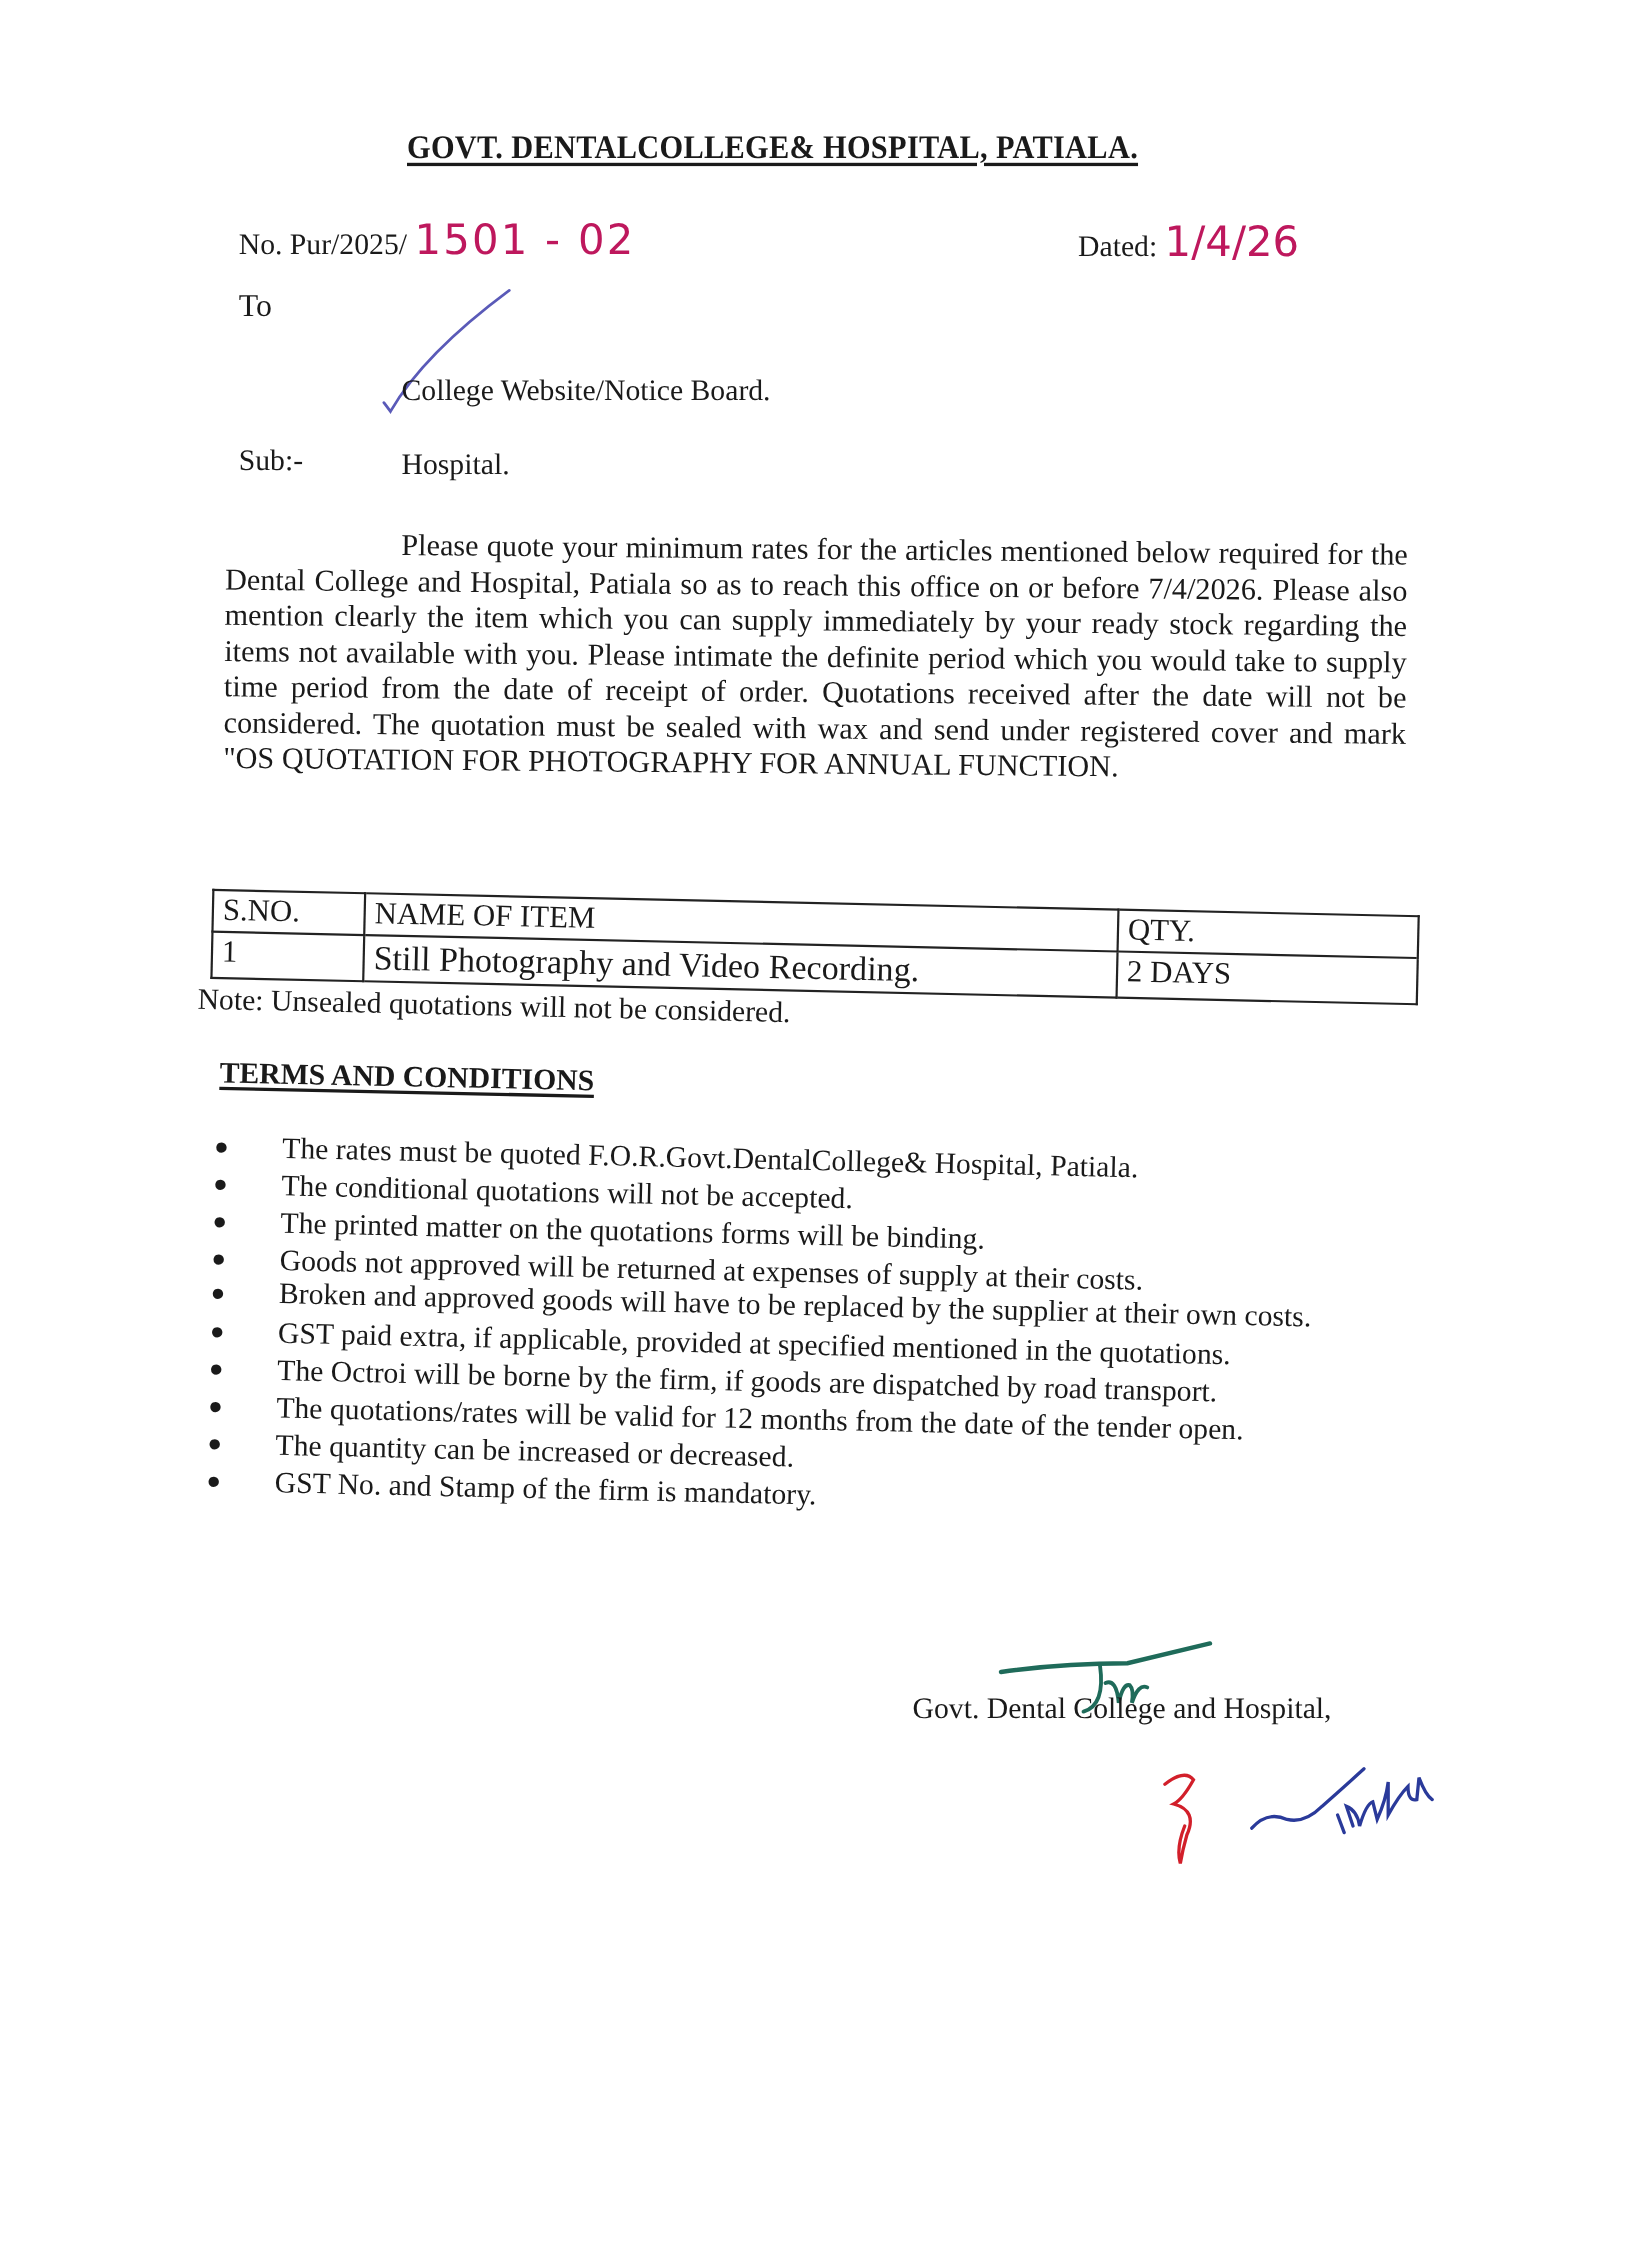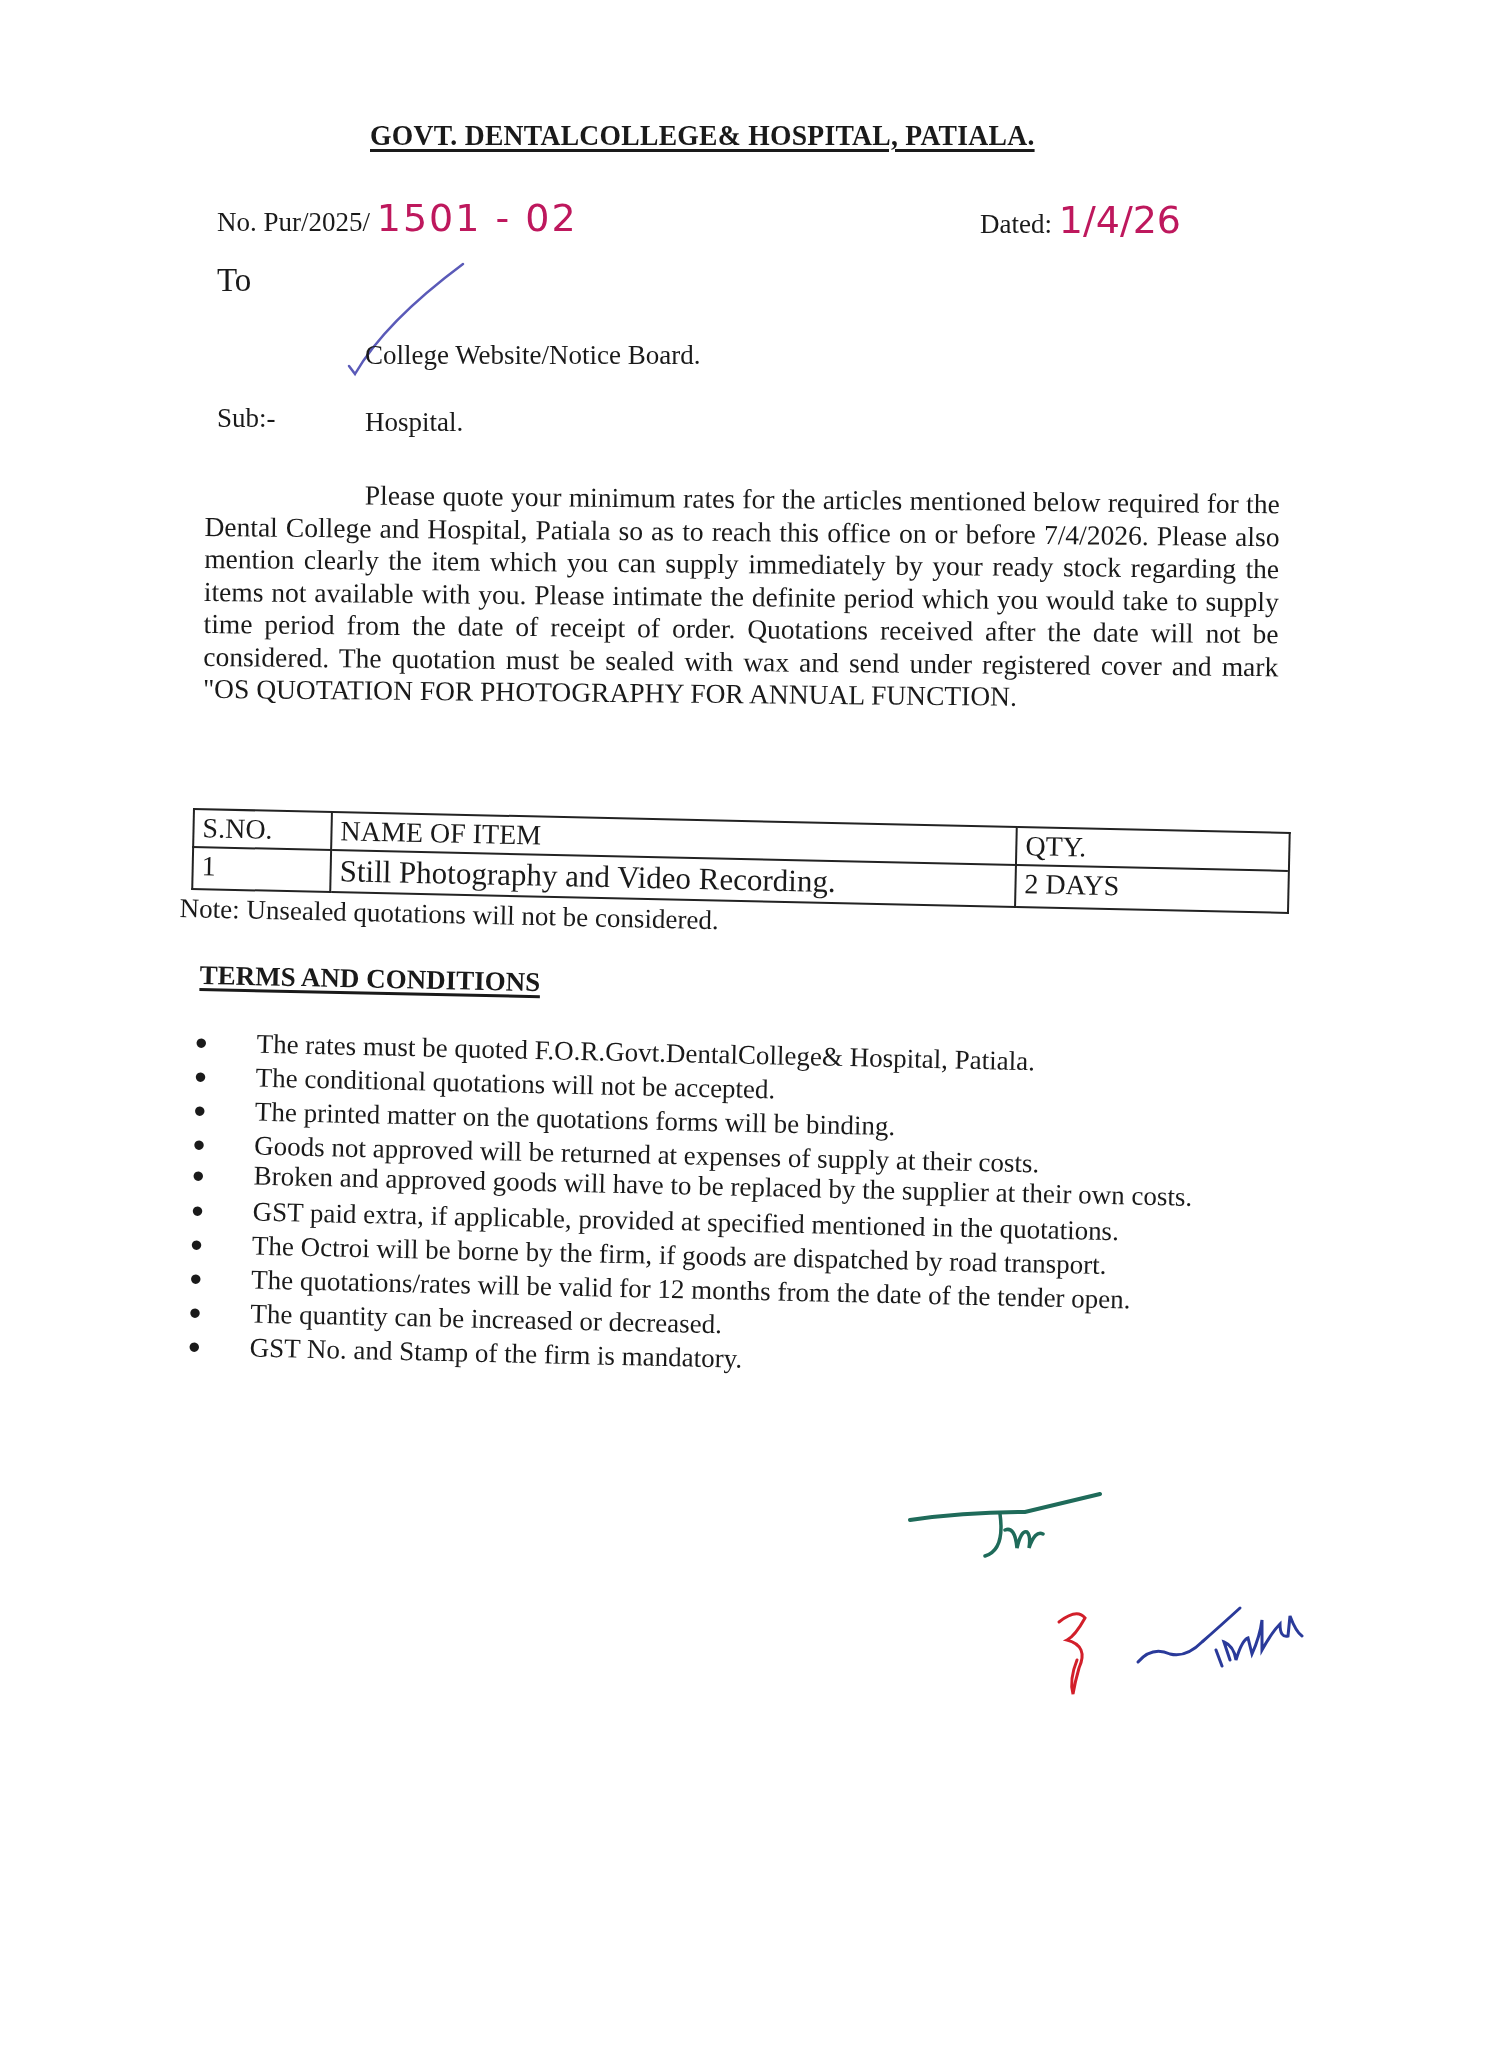--- a/index.html
+++ b/index.html
@@ -5,21 +5,21 @@
   html, body { margin: 0; padding: 0; background: #ffffff; }
   body { width: 1498px; height: 2048px; position: relative; overflow: hidden;
          font-family: "Liberation Serif", "DejaVu Serif", serif; color: #1a1a1a; }
   .abs { position: absolute; }
   .title { left: 370px; top: 118px; font-size: 30px; font-weight: bold; text-decoration: underline;
            text-decoration-thickness: 3px; text-underline-offset: 4px; letter-spacing: 0.3px;
            transform: scaleX(0.92); transform-origin: left; white-space: nowrap; }
   .ref { left: 217px; top: 196px; font-size: 27px; white-space: nowrap; }
   .hand { font-family: "DejaVu Sans", sans-serif; color: #be185d; font-size: 38px; font-weight: normal; }
   .dated { left: 980px; top: 198px; font-size: 27px; white-space: nowrap; }
-  .to { left: 217px; top: 262px; font-size: 33px; }
+  .to { left: 217px; top: 262px; font-size: 29px; }
   .recipient { left: 365px; top: 340px; font-size: 27px; white-space: nowrap; }
   .sub-label { left: 217px; top: 403px; font-size: 27px; }
   .sub-value { left: 365px; top: 407px; font-size: 27px; }
   .body-para { left: 205px; top: 478px; width: 1075px; font-size: 27.5px; line-height: 32.5px;
                text-align: justify; transform: rotate(0.55deg); transform-origin: left top; }
   .body-para .indent { display: inline-block; width: 160px; }
   .quote-table { left: 193px; top: 808px; width: 1098px; border-collapse: collapse;
                  transform: rotate(1.25deg); transform-origin: left top; font-size: 28px; }
   .quote-table td { border: 2px solid #222; padding: 2px 8px; vertical-align: top; }
   .note { left: 180px; top: 893px; font-size: 27px; transform: rotate(1.3deg); transform-origin: left top; white-space: nowrap; }
@@ -92,20 +92,21 @@
   <li><span class="bullet">●</span><span>The quantity can be increased or decreased.</span></li>
   <li><span class="bullet">●</span><span>GST No. and Stamp of the firm is mandatory.</span></li>
 </ul>
 
 <svg class="abs" style="left:905px;top:1490px;" width="200" height="80">
   <path d="M5 30 Q60 22 120 22 L195 4" stroke="#1f6b5a" stroke-width="4" fill="none" stroke-linecap="round"></path>
   <path d="M95 24 Q100 60 80 66 M100 40 Q110 36 112 58 Q116 40 122 42 Q126 46 124 58 Q130 40 138 44" stroke="#1f6b5a" stroke-width="3.5" fill="none" stroke-linecap="round"></path>
 </svg>
 
 <div class="abs sign-block">
+  <div>Govt. Dental College and Hospital,</div>
 </div>
 
 <svg class="abs" style="left:1055px;top:1610px;" width="40" height="90">
   <path d="M4 12 Q22 -2 30 8 Q20 26 12 30 Q34 36 24 58 Q20 72 18 84 Q14 70 22 50" stroke="#d21f2a" stroke-width="3" fill="none" stroke-linecap="round"></path>
 </svg>
 
 <svg class="abs" style="left:1130px;top:1580px;" width="200" height="100">
   <path d="M8 82 Q22 66 40 74 Q56 78 72 62 Q88 48 110 28" stroke="#2a3a9a" stroke-width="3" fill="none" stroke-linecap="round"></path>
   <path d="M92 86 L86 70 M100 80 L94 62 Q104 66 106 80 Q112 60 118 58 L122 74 Q130 56 132 40 L132 70 Q142 52 150 44 Q150 58 158 56 L160 36 Q166 52 172 56" stroke="#2a3a9a" stroke-width="3" fill="none" stroke-linecap="round"></path>
 </svg>

